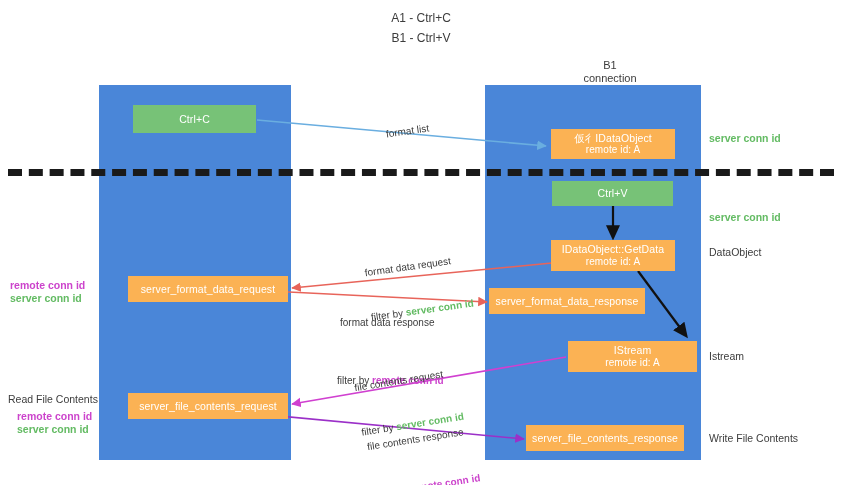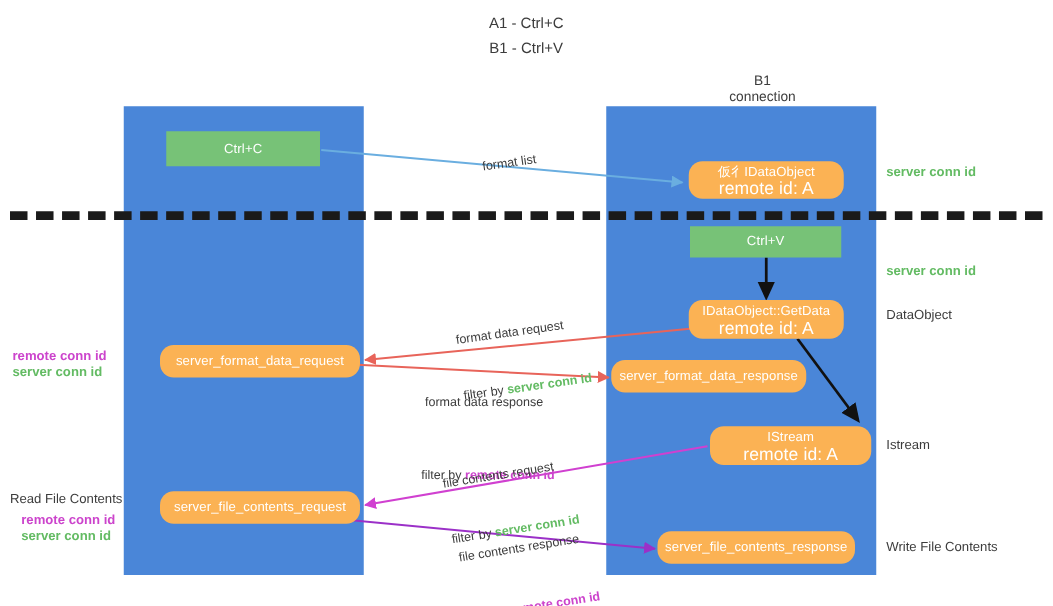--- a/index.html
+++ b/index.html
@@ -37,22 +37,22 @@
     display:flex;flex-direction:column;
     align-items:center;justify-content:center;
     text-align:center;
     color:#ffffff;
     font-size:10.5px;
     line-height:12.5px;
     white-space:pre;
     letter-spacing:0.1px;
   }
   .box.green{background:#77c277;}
-  .box.orange{background:#fbb254;border-radius:11px;}
-  .box .l2{font-size:14px;}
+  .box.orange{background:#fbb254;}
+  .box .l2{font-size:10px;}
 
   
   .sidelabel{font-size:10.5px;line-height:13px;color:#3c3c3c;white-space:pre;}
   .green-t{color:#63bb63;font-weight:bold;}
   .purple-t{color:#cc44cc;font-weight:bold;}
   .plainlab{font-size:10.5px;color:#3c3c3c;white-space:pre;}
 
   
   .edgelab{
     font-size:10px;color:#3c3c3c;white-space:pre;line-height:15px;

